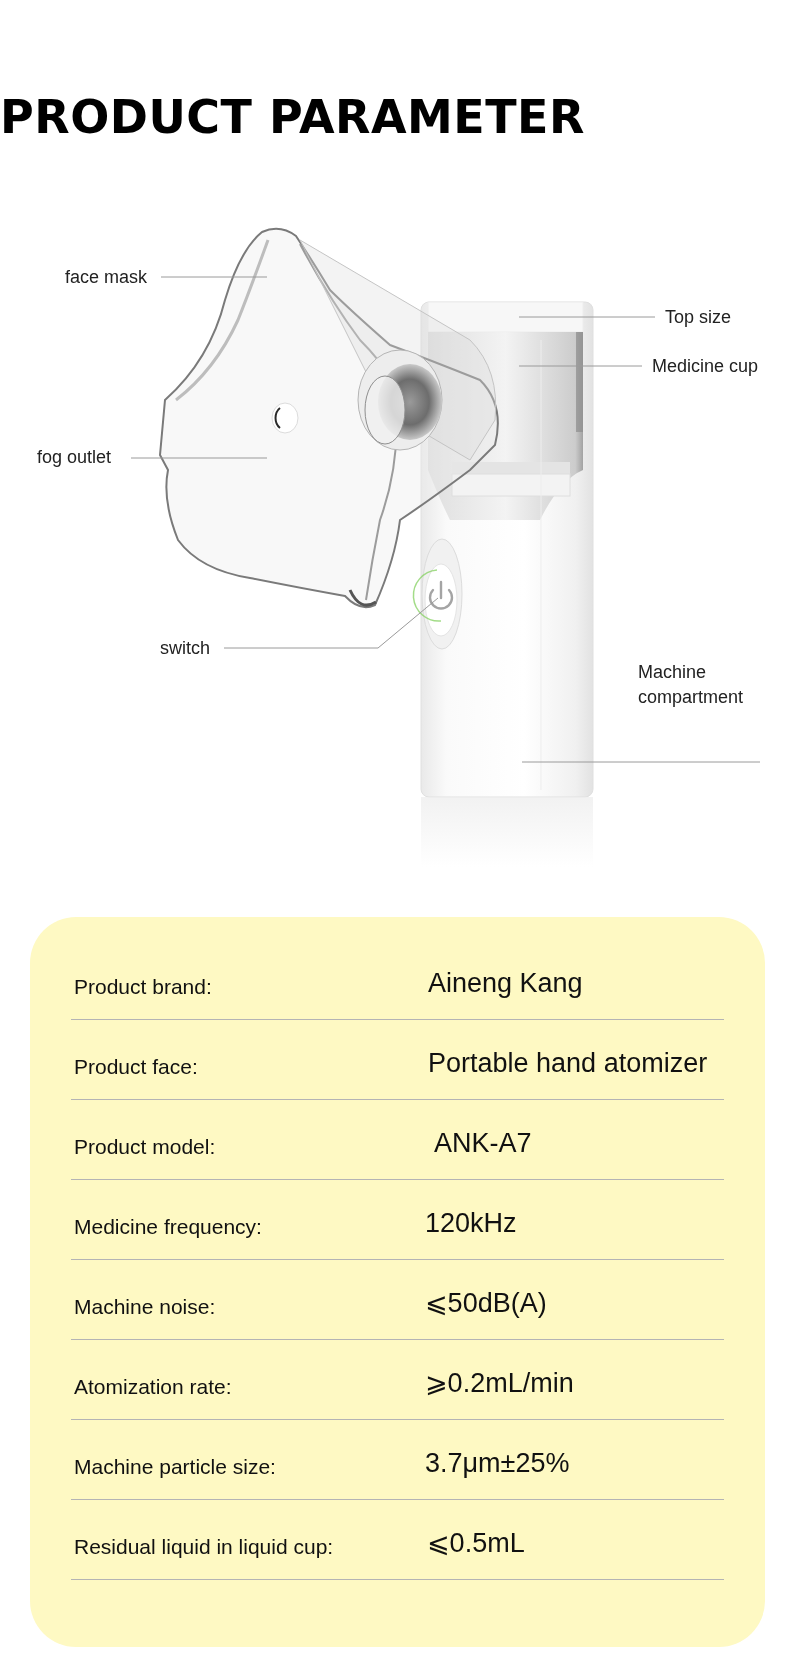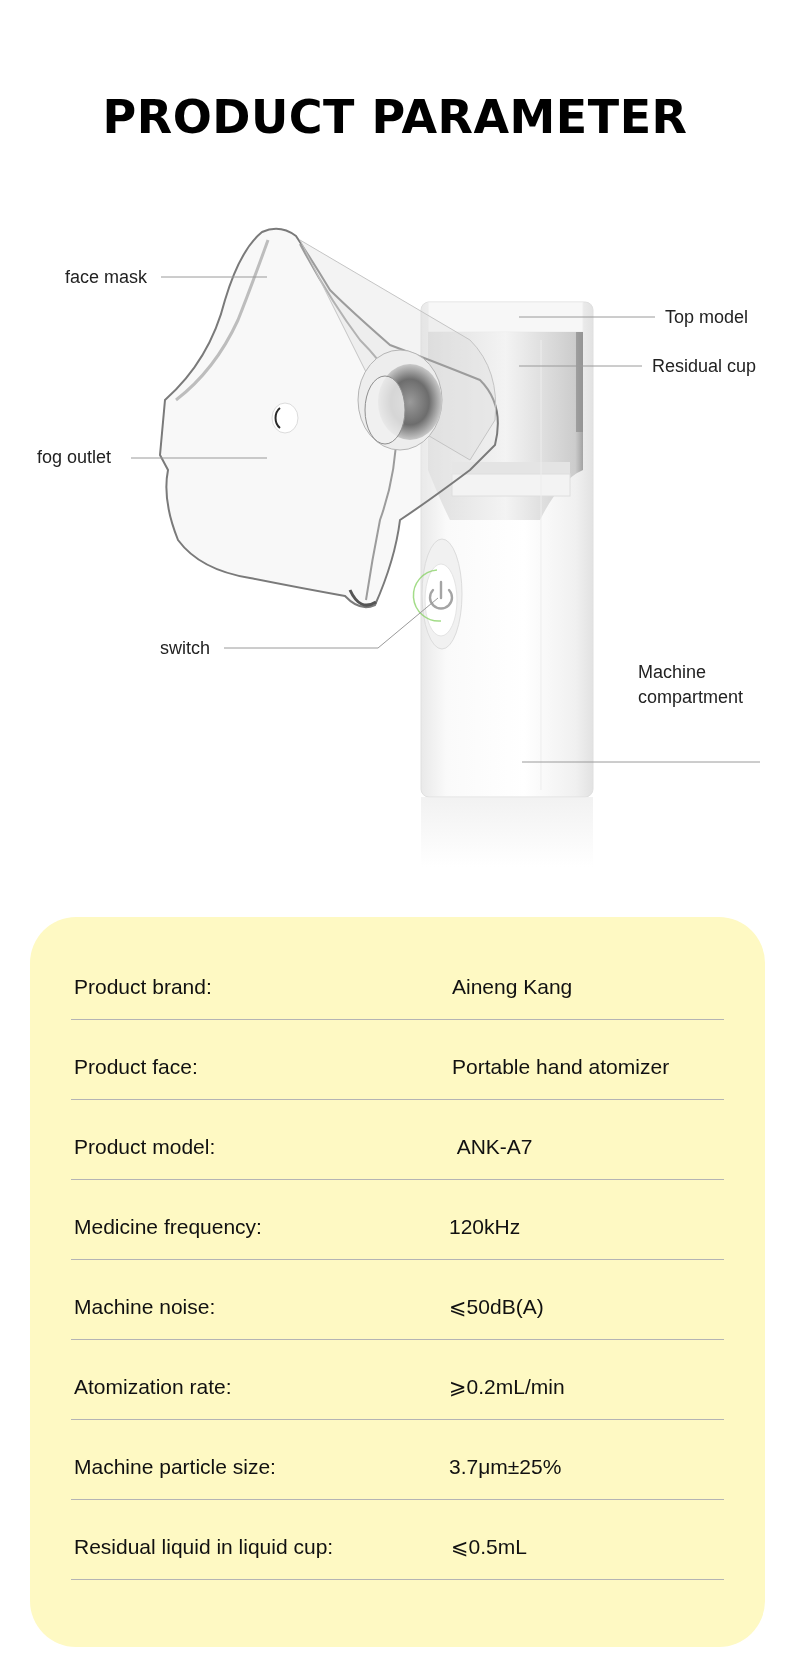--- a/index.html
+++ b/index.html
@@ -1,27 +1,27 @@
 <!DOCTYPE html>
 <html><head>
 <meta charset="utf-8">
 <style>
   html, body { margin:0; padding:0; background:#ffffff; }
   body { width:790px; height:1666px; position:relative; overflow:hidden;
          font-family:"Liberation Sans", "DejaVu Sans", sans-serif; color:#1a1a1a; }
-  .title { position:absolute; left:0; top:54px; width:790px; text-align:center;
+  .title { position:absolute; left:0; top:54px; width:790px; 
            font-family:"DejaVu Sans", sans-serif; font-weight:bold; font-size:46px;
            letter-spacing:0.5px; color:#000; line-height:64px; }
   .illus { position:absolute; left:0; top:200px; width:790px; height:700px; }
   .callout { position:absolute; font-size:18px; color:#222; line-height:24px; white-space:nowrap; }
   .panel { position:absolute; left:30px; top:917px; width:735px; height:730px;
            background:#fef9c3; border-radius:46px; }
   .row { position:absolute; left:41px; width:653px; height:80px; border-bottom:1.5px solid #b4b4b4; box-sizing:border-box; }
   .row .k { position:absolute; left:3px; bottom:20px; font-size:21px; color:#111; white-space:nowrap; }
-  .row .v { position:absolute; left:357px; bottom:20px; font-size:21px; color:#111; white-space:pre;margin-left:24px; }
+  .row .v { position:absolute; left:357px; bottom:20px; font-size:27px; color:#111; white-space:pre; }
 </style>
 </head>
 <body>
 
 <h1 class="title">PRODUCT PARAMETER</h1>
 
 <div class="illus">
   <svg width="790" height="700" viewBox="0 200 790 700" style="position:absolute;left:0;top:0">
     <defs>
       <linearGradient id="body" x1="0" x2="1">
@@ -97,22 +97,22 @@
       <polyline points="224,648 378,648 438,598"></polyline>
       <line x1="519" y1="317" x2="655" y2="317"></line>
       <line x1="519" y1="366" x2="642" y2="366"></line>
       <line x1="522" y1="762" x2="760" y2="762"></line>
     </g>
   </svg>
 
   <span class="callout" style="left:65px;top:65px">face mask</span>
   <span class="callout" style="left:37px;top:245px">fog outlet</span>
   <span class="callout" style="left:160px;top:436px">switch</span>
-  <span class="callout" style="left:665px;top:105px">Top model</span>
-  <span class="callout" style="left:652px;top:154px">Residual cup</span>
+  <span class="callout" style="left:665px;top:105px">Top size</span>
+  <span class="callout" style="left:652px;top:154px">Medicine cup</span>
   <span class="callout" style="left:638px;top:460px">Machine</span>
   <span class="callout" style="left:638px;top:485px">compartment</span>
 </div>
 
 <div class="panel">
   <div class="row" style="top:23px">
     <span class="k">Product brand:</span>
     <span class="v">Aineng Kang</span>
   </div>
   <div class="row" style="top:103px">

